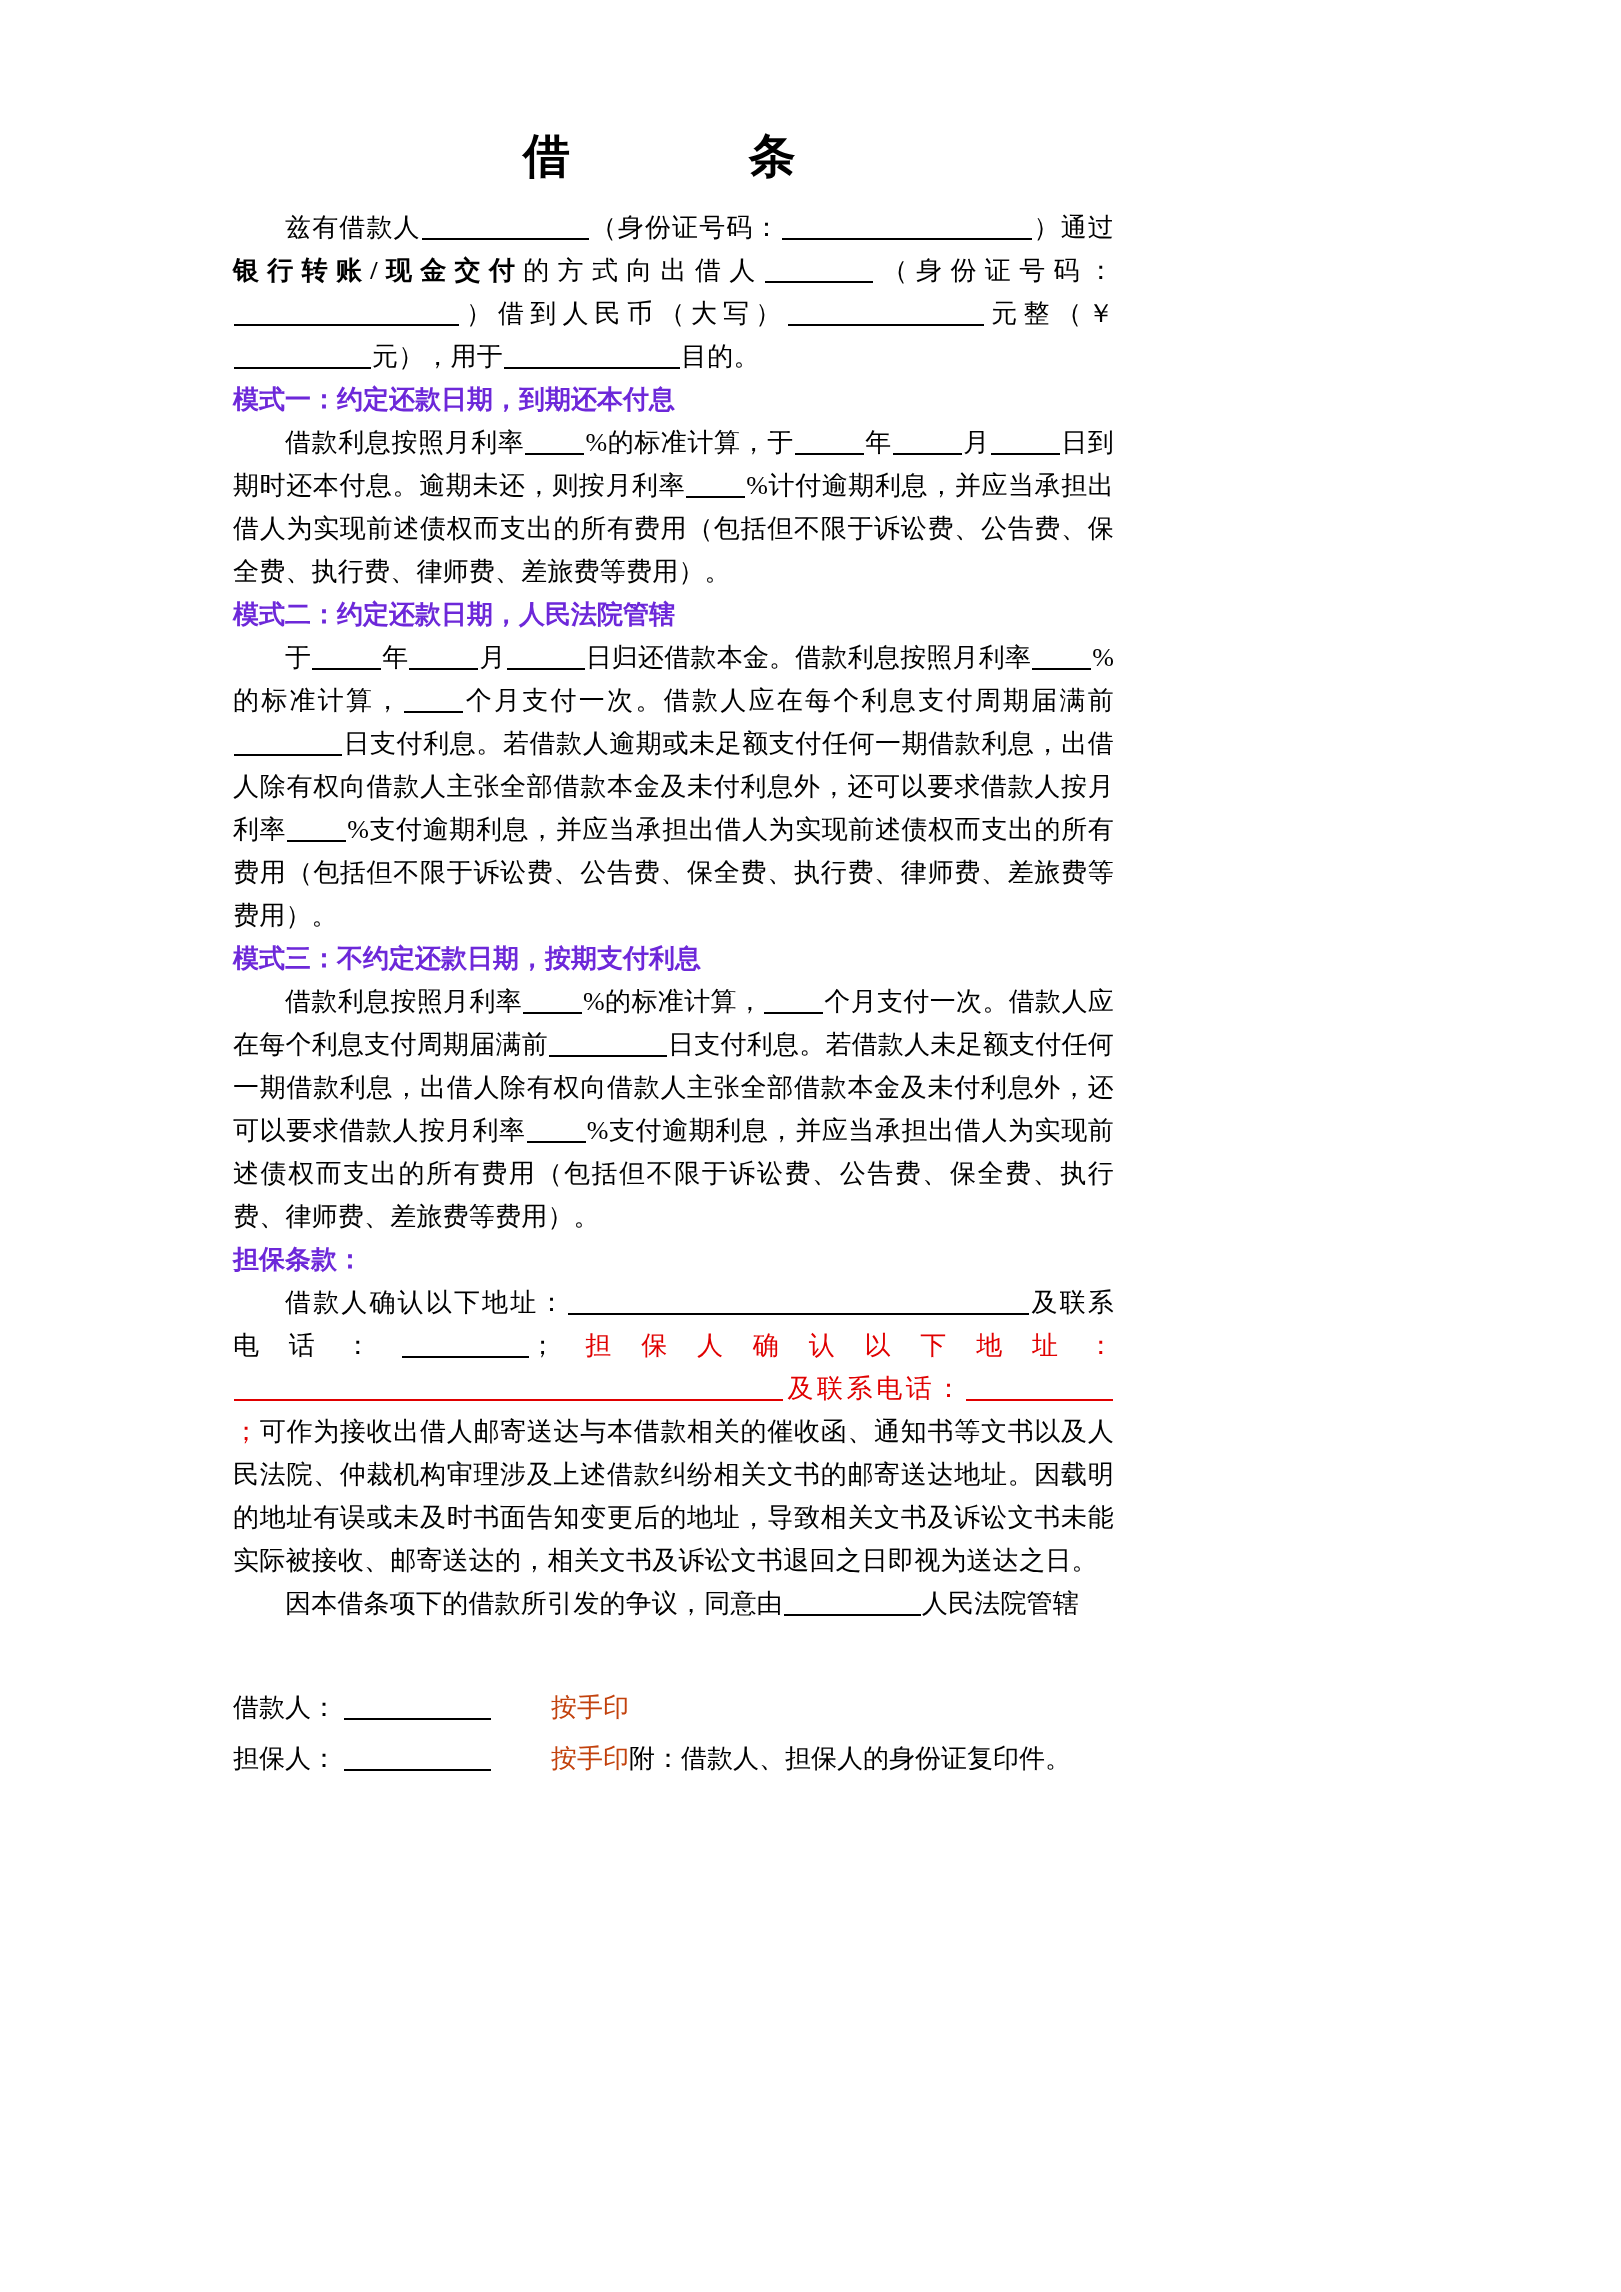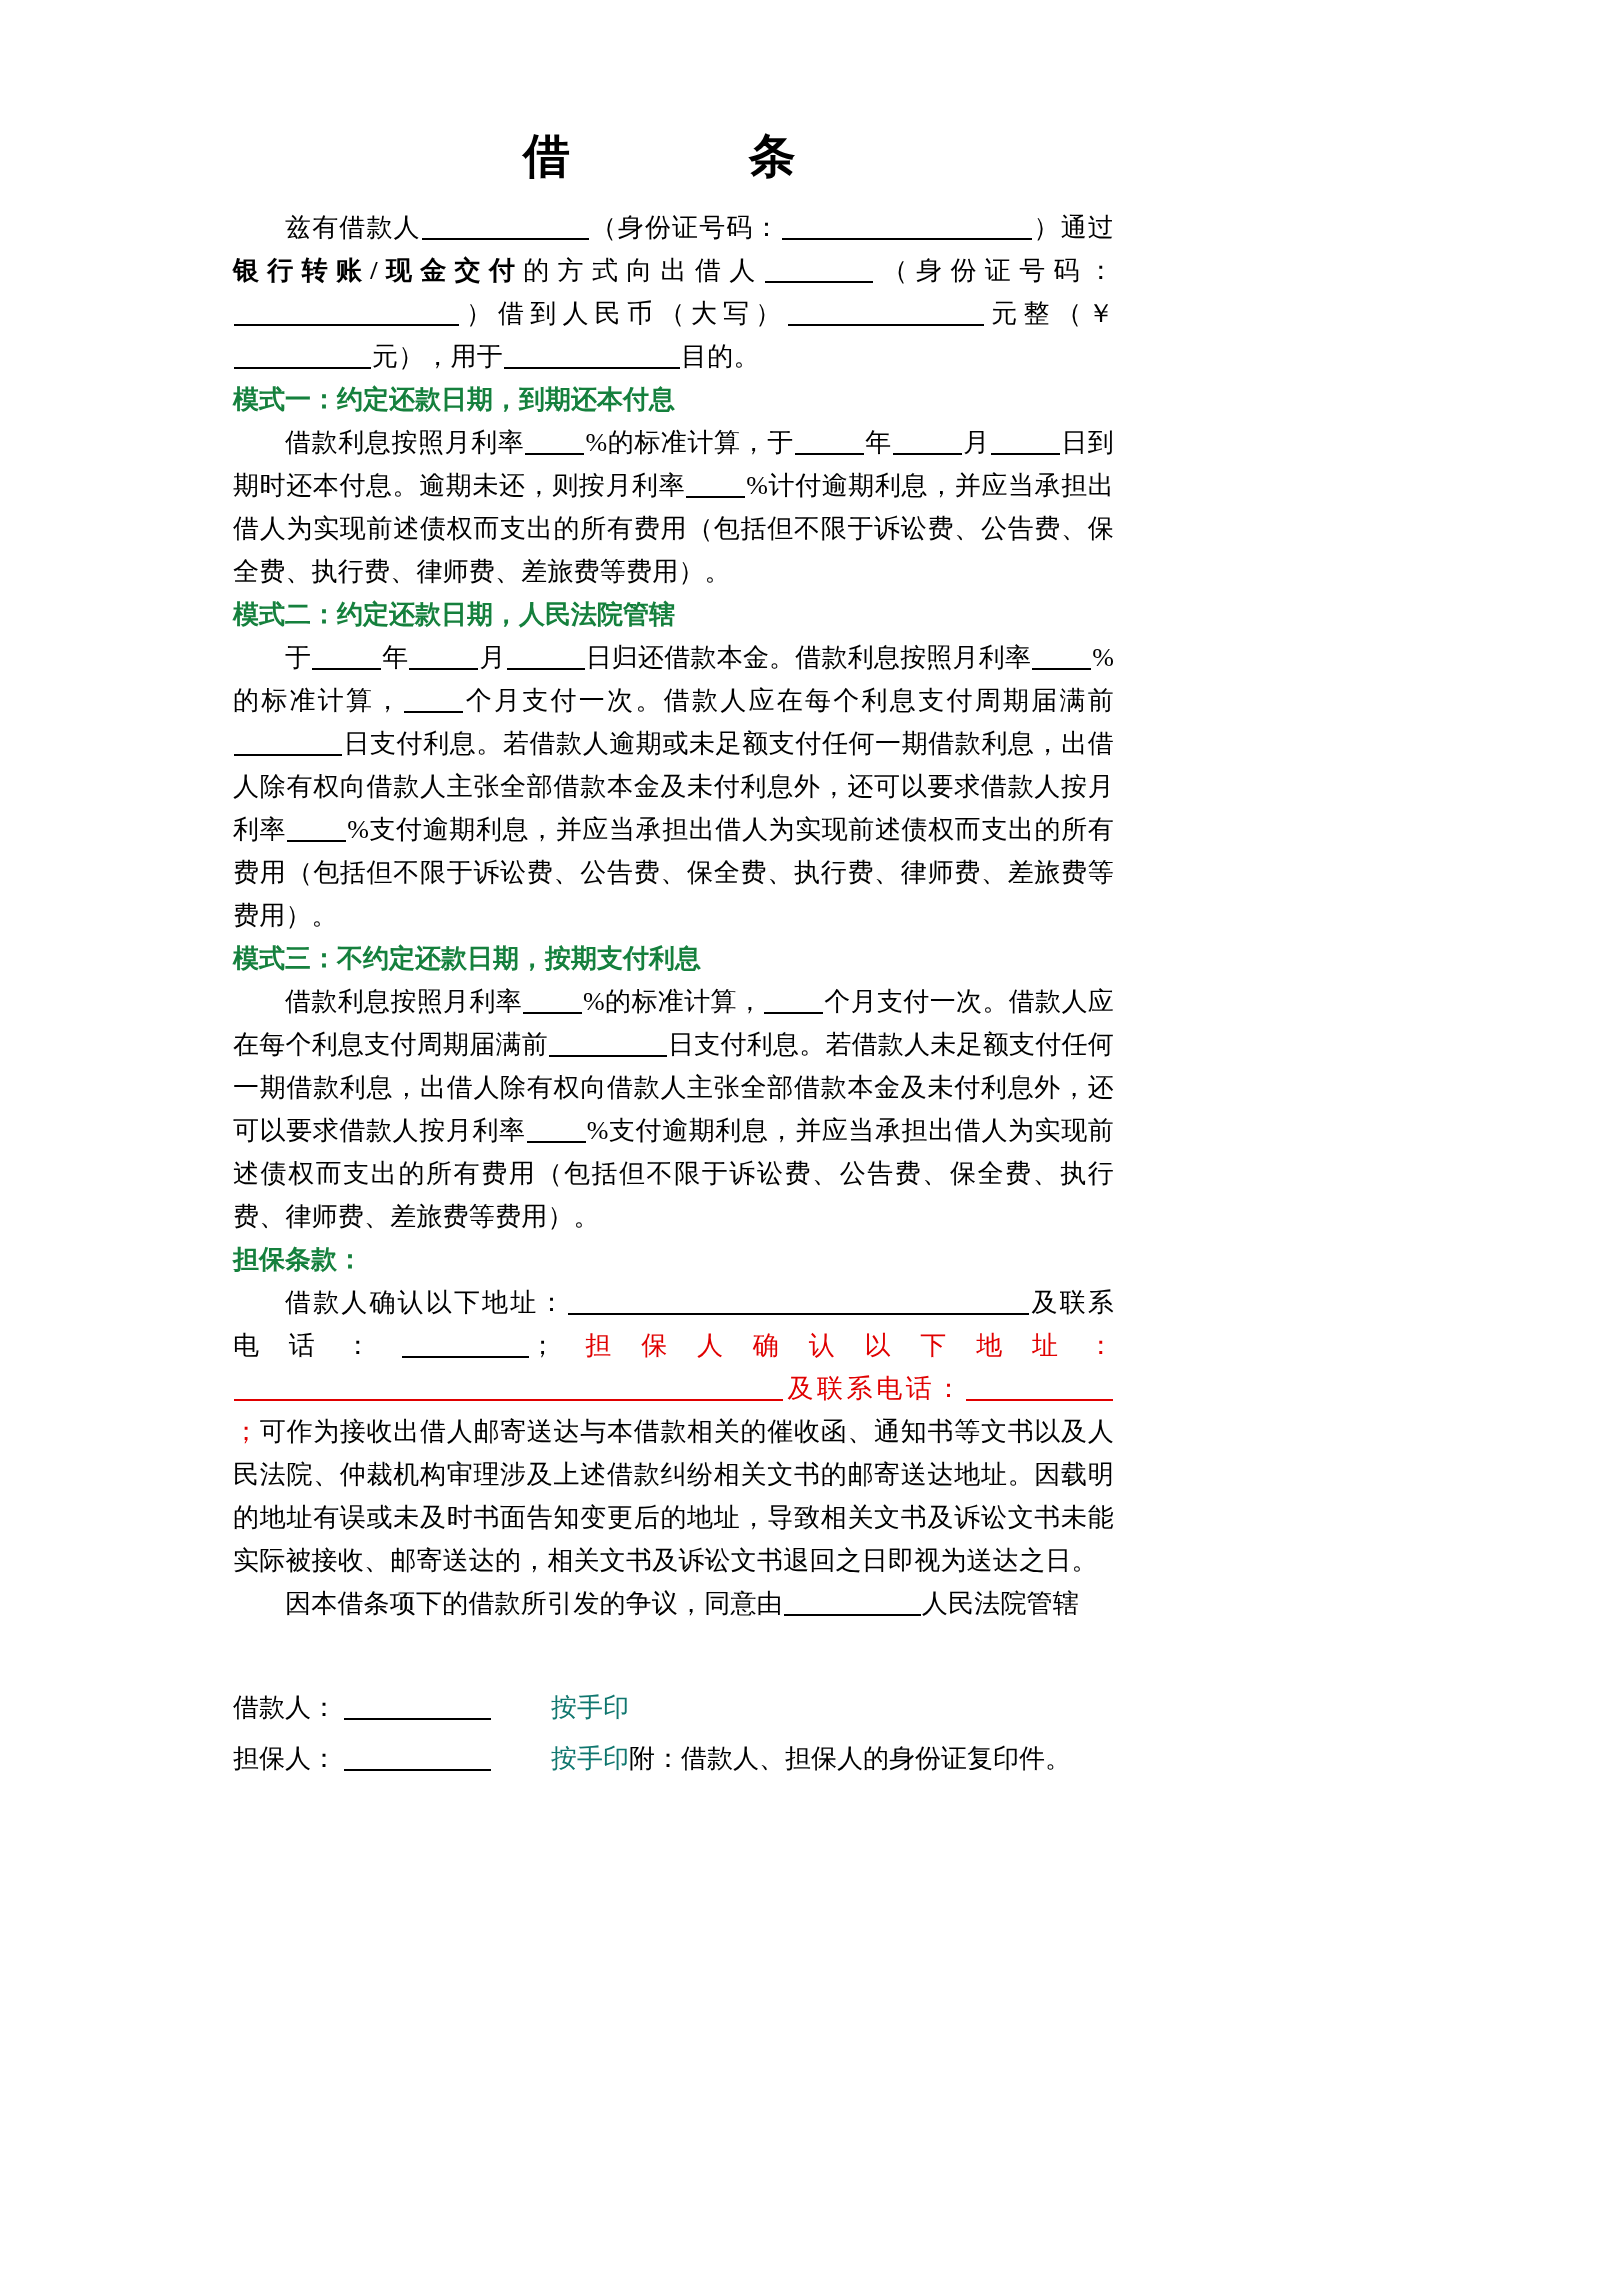--- a/index.html
+++ b/index.html
@@ -37,21 +37,21 @@
     text-justify: inter-ideograph;
     letter-spacing: 0.2px;
     text-indent: 2em;
     font-family: Liberation Serif, serif;
   }
   .red {
     color: #e00000;
   }
   .bold { font-weight: bold; }
   .mode-head {
-    color: #15803d;
+    color: #6d28d9;
     font-weight: bold;
     font-size: 26px;
     line-height: 43px;
     margin: 0;
     text-indent: 0;
   }
   
   .bl {
     display: inline-block;
     border-bottom: 2.2px solid #000;
@@ -81,21 +81,21 @@
     text-indent: 0;
     font-size: 26px;
     line-height: 51px;
   }
   .sign-row {
     display: block;
     white-space: nowrap;
   }
   .sign-label { display: inline-block; }
   .fingerprint {
-    color: #0f766e;
+    color: #c2410c;
     display: inline-block;
     margin-left: 59px;
   }
   .attach {
     display: inline-block;
     color: #000;
   }
   .gap-sm { display:inline-block; width: 5.9px; }
 </style>
 </head>

